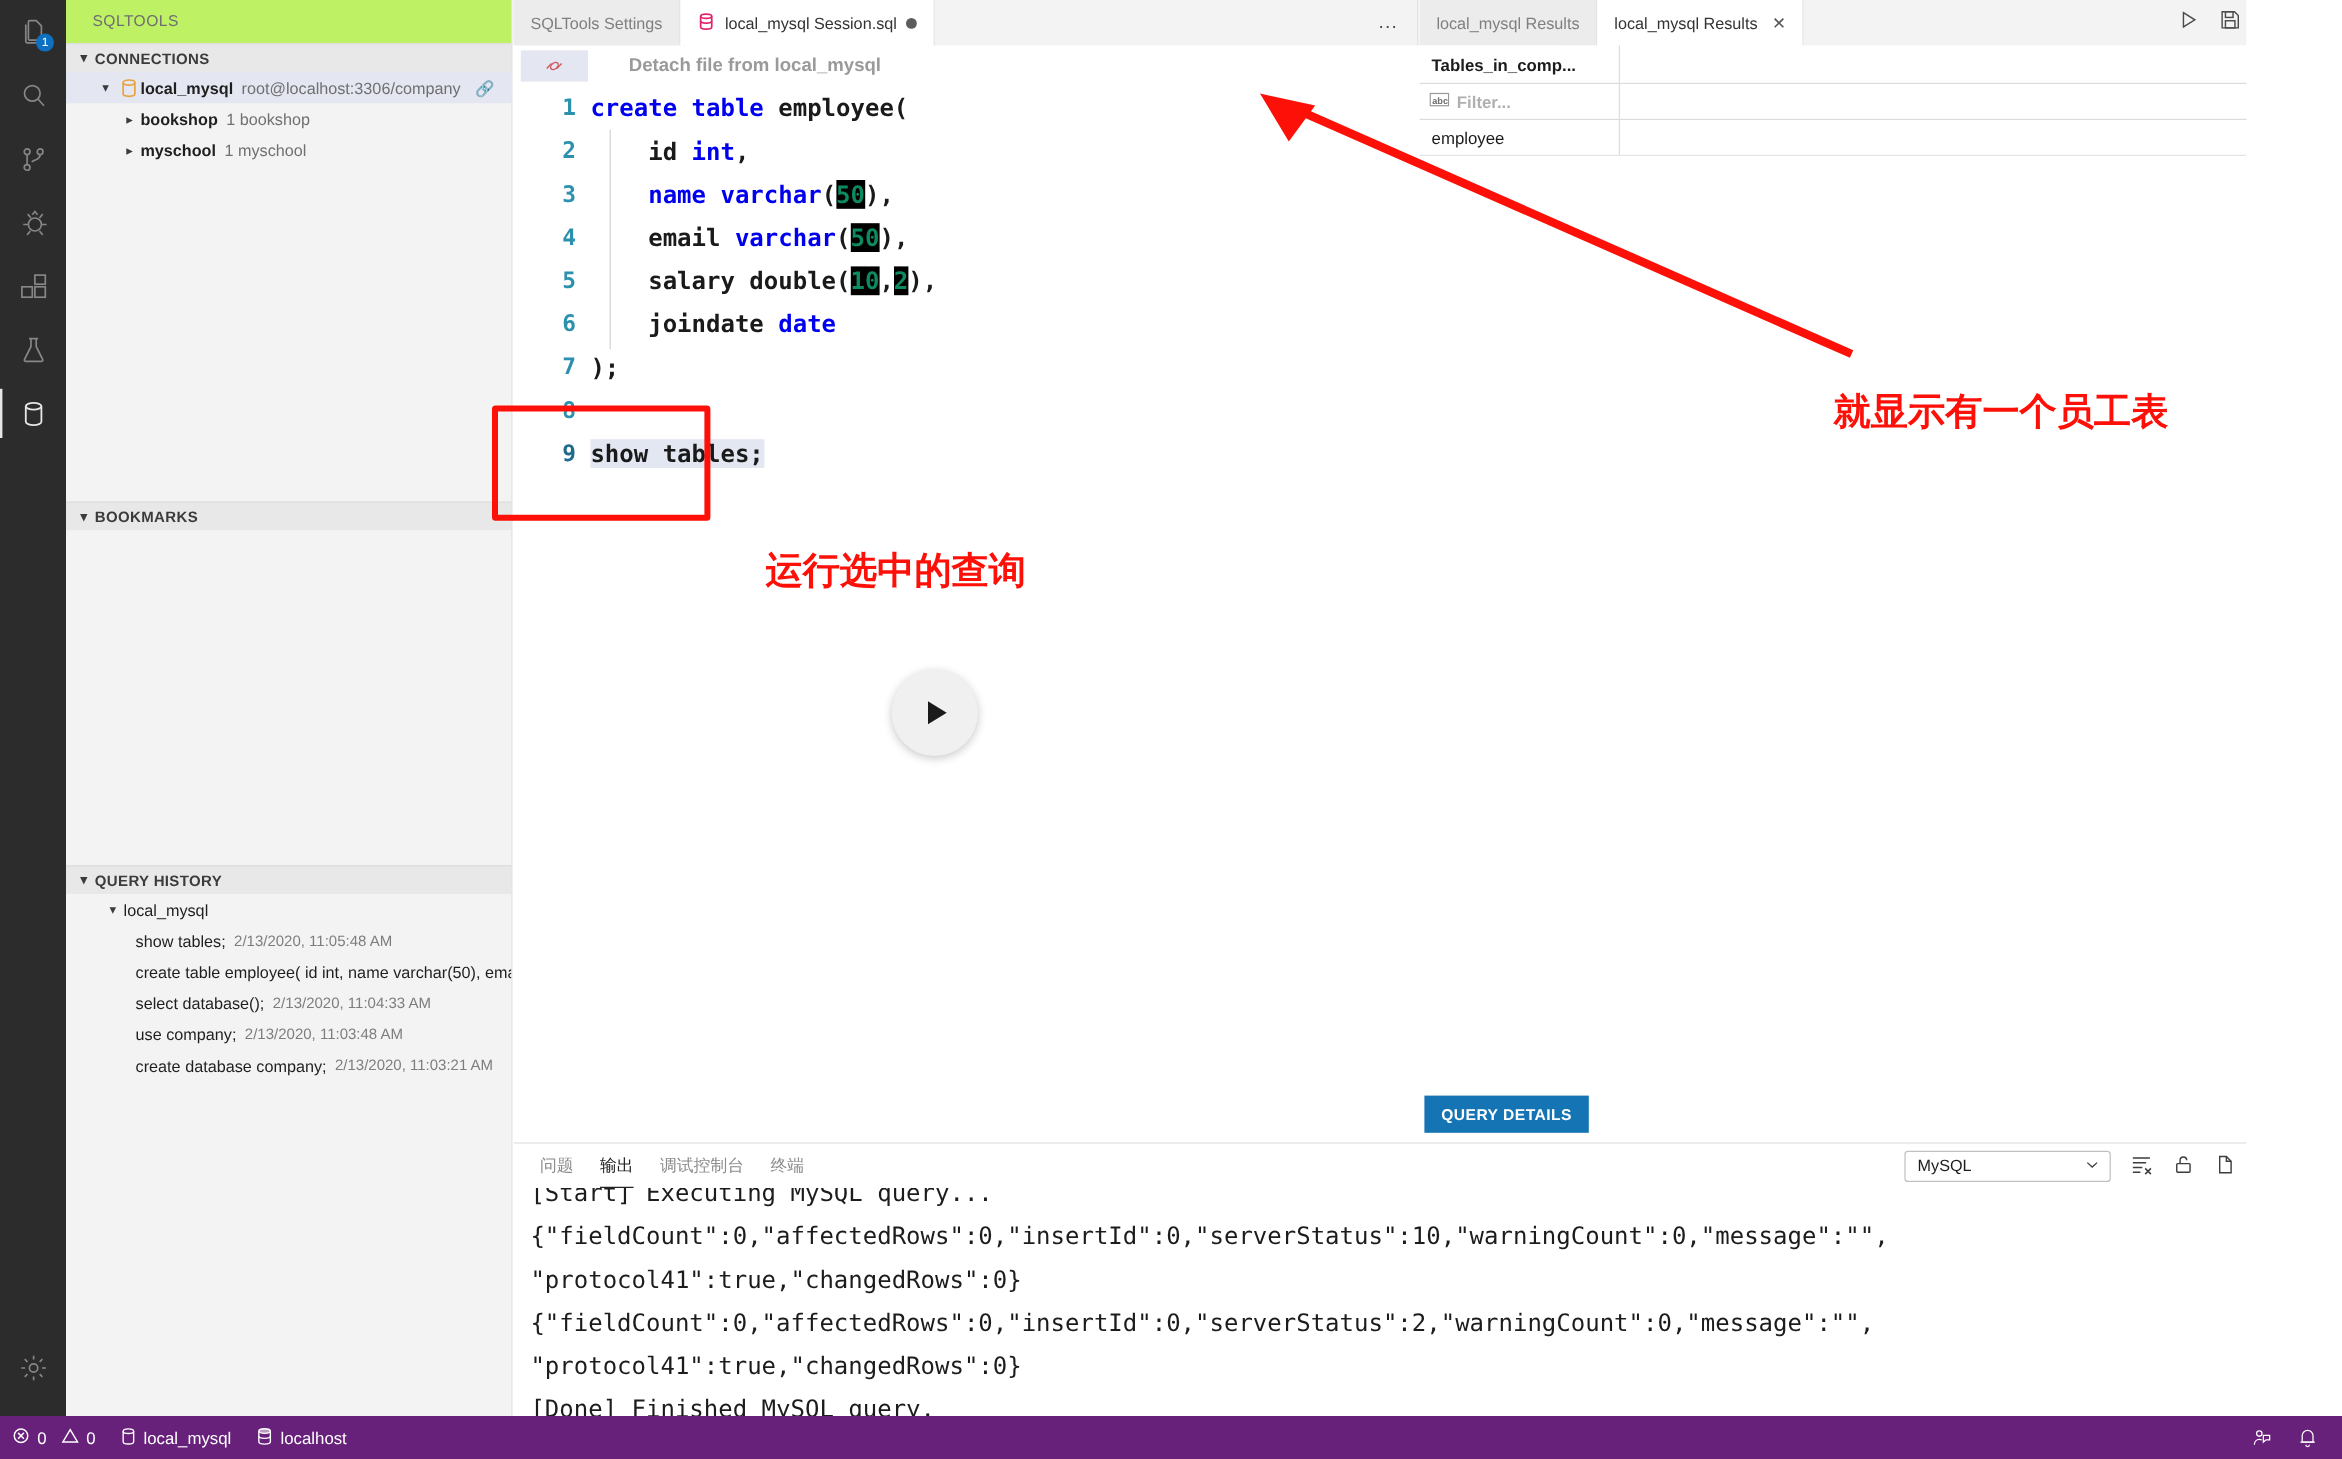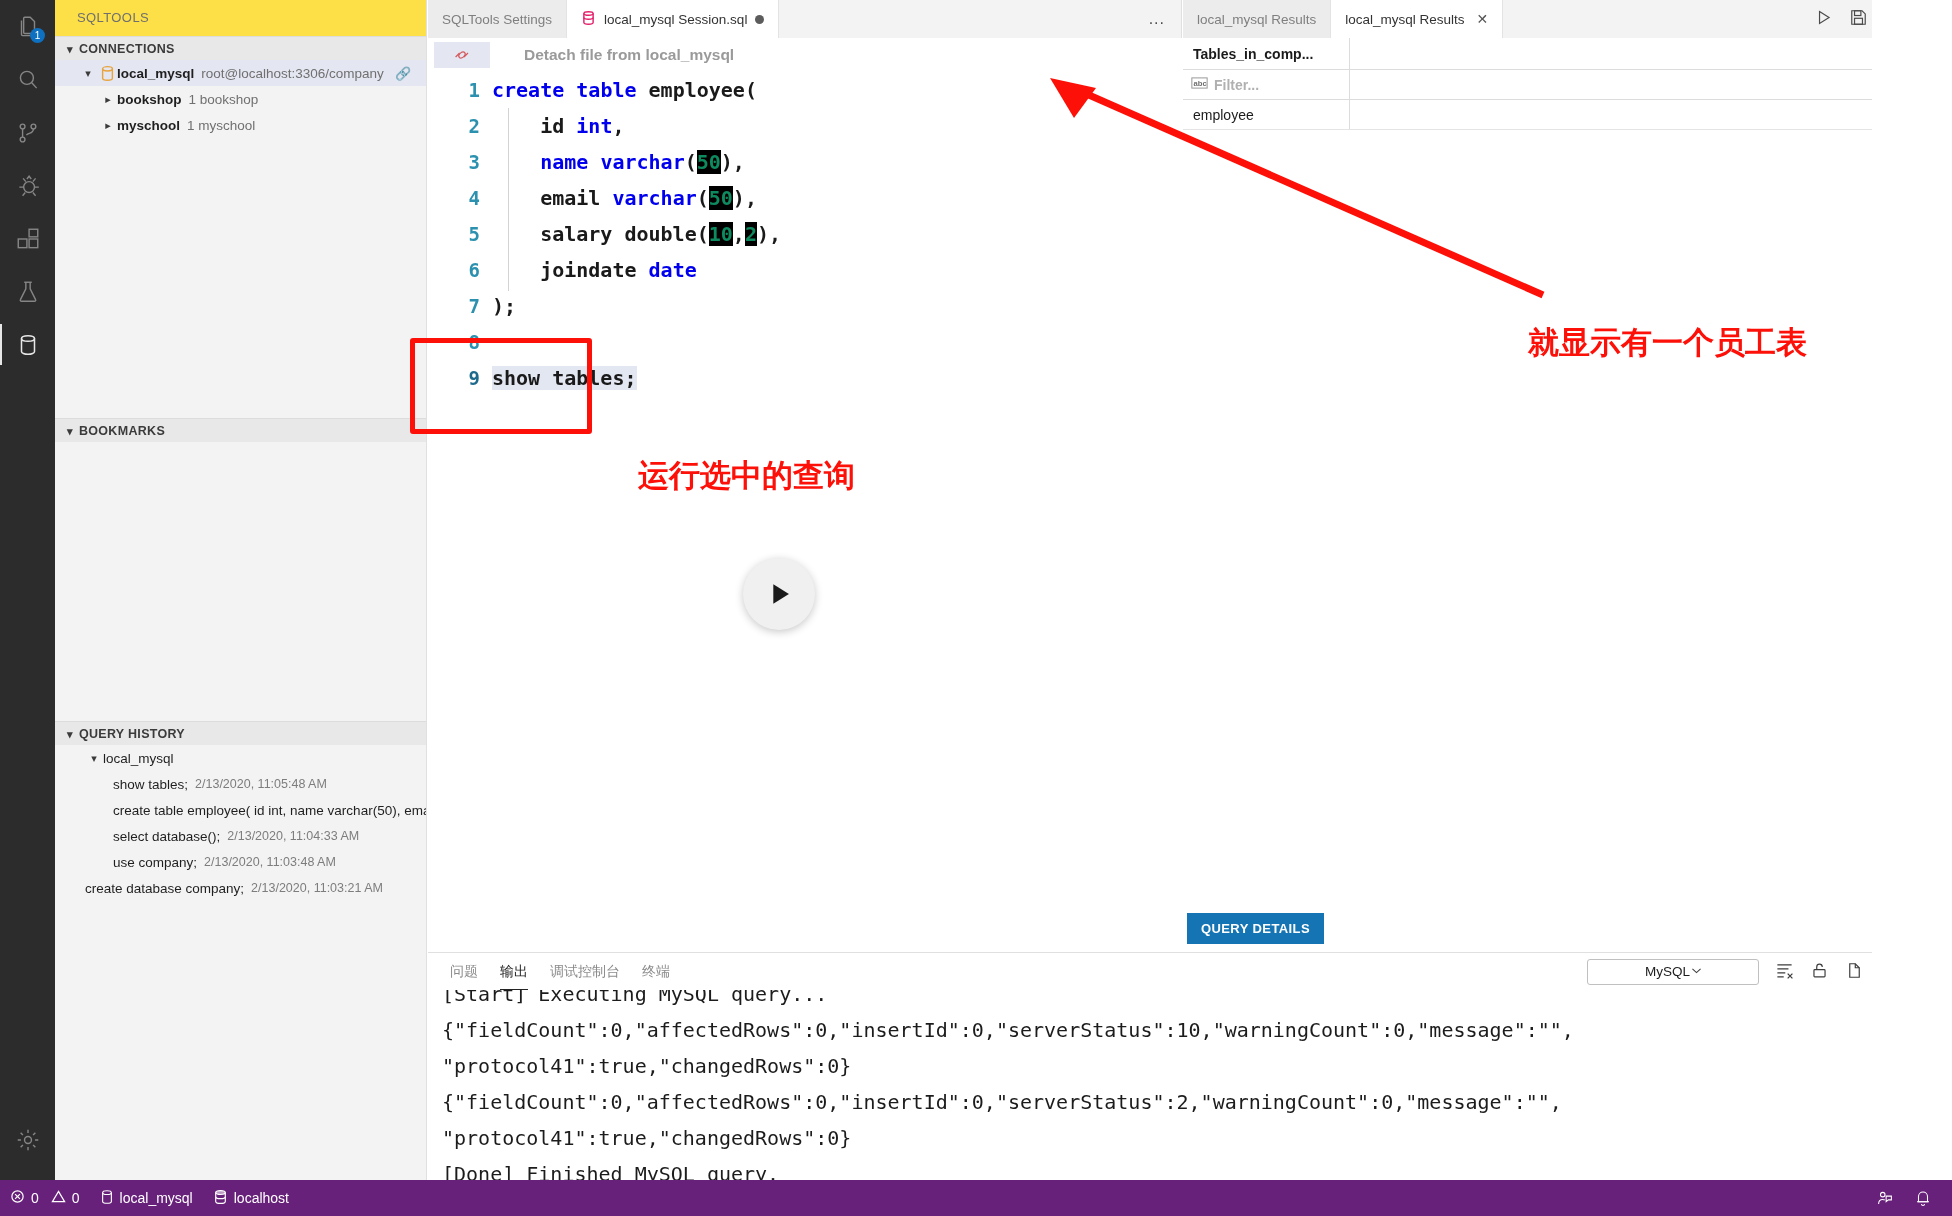--- a/index.html
+++ b/index.html
@@ -40,21 +40,21 @@
 
   
   .sidebar {
     position: absolute; left: 55px; top: 0; width: 372px; height: 1180px;
     background: #f3f3f3; border-right: 1px solid #e0e0e0;
     display: flex; flex-direction: column;
   }
   .sidebar-title {
     height: 36px; line-height: 36px; padding-left: 22px;
     font-size: 13px; color: #6f6f6f; letter-spacing: .4px;
-    background: #fde047;
+    background: #bef264;
   }
   .section-header {
     height: 24px; line-height: 24px;
     display: flex; align-items: center;
     background: #e8e8e8;
     font-size: 12.5px; font-weight: bold; color: #3b3b3b;
     letter-spacing: .3px; padding-left: 6px;
     border-top: 1px solid #dcdcdc;
   }
   .twisty {
@@ -220,21 +220,21 @@
   }
   .panel-tabs .pt { height: 37px; display: flex; align-items: center; }
   .panel-tabs .pt.active { color: #232323; box-shadow: inset 0 -1px 0 #232323; }
   .panel-actions {
     margin-left: auto; display: flex; align-items: center; gap: 16px;
     padding-right: 18px; color: #3d3d3d;
   }
   .panel-select {
     border: 1px solid #c0c0c0; border-radius: 3px; height: 26px;
     display: flex; align-items: center; padding: 0 8px 0 10px;
-    font-size: 13.5px; color: #1d1d1d; width: 172px; justify-content: center;
+    font-size: 13.5px; color: #1d1d1d; width: 172px; justify-content: space-between;
     background: #ffffff;
   }
   .panel-out {
     position: absolute; left: 0; right: 0; top: 37px; bottom: 0;
     overflow: hidden; padding-left: 14px;
   }
   .out-line {
     font-family: "DejaVu Sans Mono", monospace; font-size: 20px;
     color: #1c1c1c; white-space: pre; line-height: 36px;
   }
@@ -378,21 +378,21 @@
         <span class="hist-time"></span>
       </div>
       <div class="tree-row tree-pad" style="padding-left:58px">
         <span class="hist-main">select database();</span>
         <span class="hist-time">2/13/2020, 11:04:33 AM</span>
       </div>
       <div class="tree-row tree-pad" style="padding-left:58px">
         <span class="hist-main">use company;</span>
         <span class="hist-time">2/13/2020, 11:03:48 AM</span>
       </div>
-      <div class="tree-row tree-pad" style="padding-left:30px">
+      <div class="tree-row tree-pad" style="padding-left:58px">
         <span class="hist-main">create database company;</span>
         <span class="hist-time">2/13/2020, 11:03:21 AM</span>
       </div>
     </div>
     <div class="filler"></div>
   </div>
 
   <div class="editor-wrap">
 
     <div class="tabbar left">

